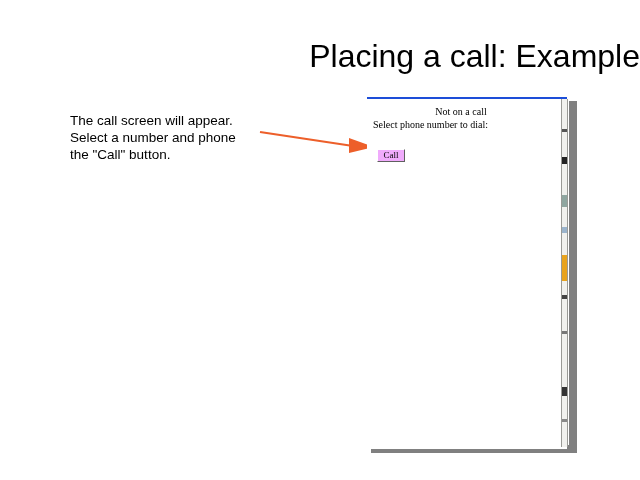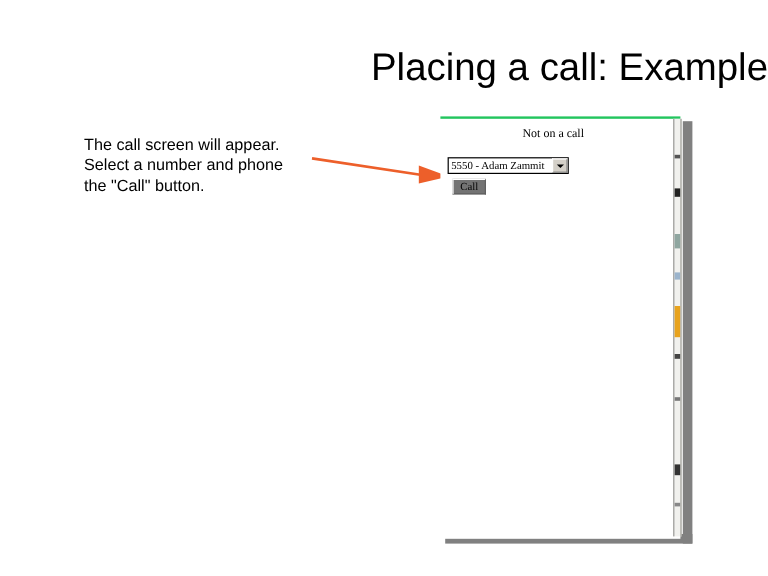--- a/index.html
+++ b/index.html
@@ -55,21 +55,21 @@
   }
 
   
   .screenshot-frame {
     position: absolute;
     left: 367px;
     top: 97px;
     width: 200px;
     height: 352px;
     background: #ffffff;
-    border-top: 2px solid #22c55e;
+    border-top: 2px solid #1d4ed8;
     box-sizing: border-box;
   }
   
   .shadow-right {
     position: absolute;
     left: 569px;
     top: 101px;
     width: 8px;
     height: 352px;
     background: #808080;
@@ -169,21 +169,21 @@
     border-right: 3px solid transparent;
     border-top: 3px solid #000000;
   }
 
   .app-button {
     position: absolute;
     left: 10px;
     top: 50px;
     width: 28px;
     height: 13px;
-    background: #737373;
+    background: #f0abfc;
     border-top: 1px solid #ffffff;
     border-left: 1px solid #ffffff;
     border-right: 1px solid #606060;
     border-bottom: 1px solid #606060;
     box-sizing: border-box;
     font-family: "Liberation Serif", serif;
     font-size: 9px;
     color: #000000;
     display: flex;
     align-items: center;
@@ -208,25 +208,22 @@
   <polygon points="94,18 119,27 94,33" fill="#ED5F2A"></polygon>
 </svg>
 
 <div class="shadow-right"></div>
 <div class="shadow-bottom"></div>
 
 <div class="screenshot-frame">
 
   <div class="app-status">Not on a call</div>
 
-
-  <div class="app-select">
-    <span class="value">5550 - Adam Zammit</span>
-    <span class="drop-btn"></span>
-  </div>
+  <div class="app-label">Select phone number to dial:</div>
+
 
   <div class="app-button">Call</div>
 </div>
 
 <div class="app-scrollbar">
   <div class="tick" style="top:30px;height:3px;background:#555;"></div>
   <div class="tick" style="top:58px;height:7px;background:#222;"></div>
   <div class="tick" style="top:96px;height:12px;background:#8fa6a0;"></div>
   <div class="tick" style="top:128px;height:6px;background:#9bb4cc;"></div>
   <div class="tick" style="top:156px;height:26px;background:#E8A31E;"></div>

